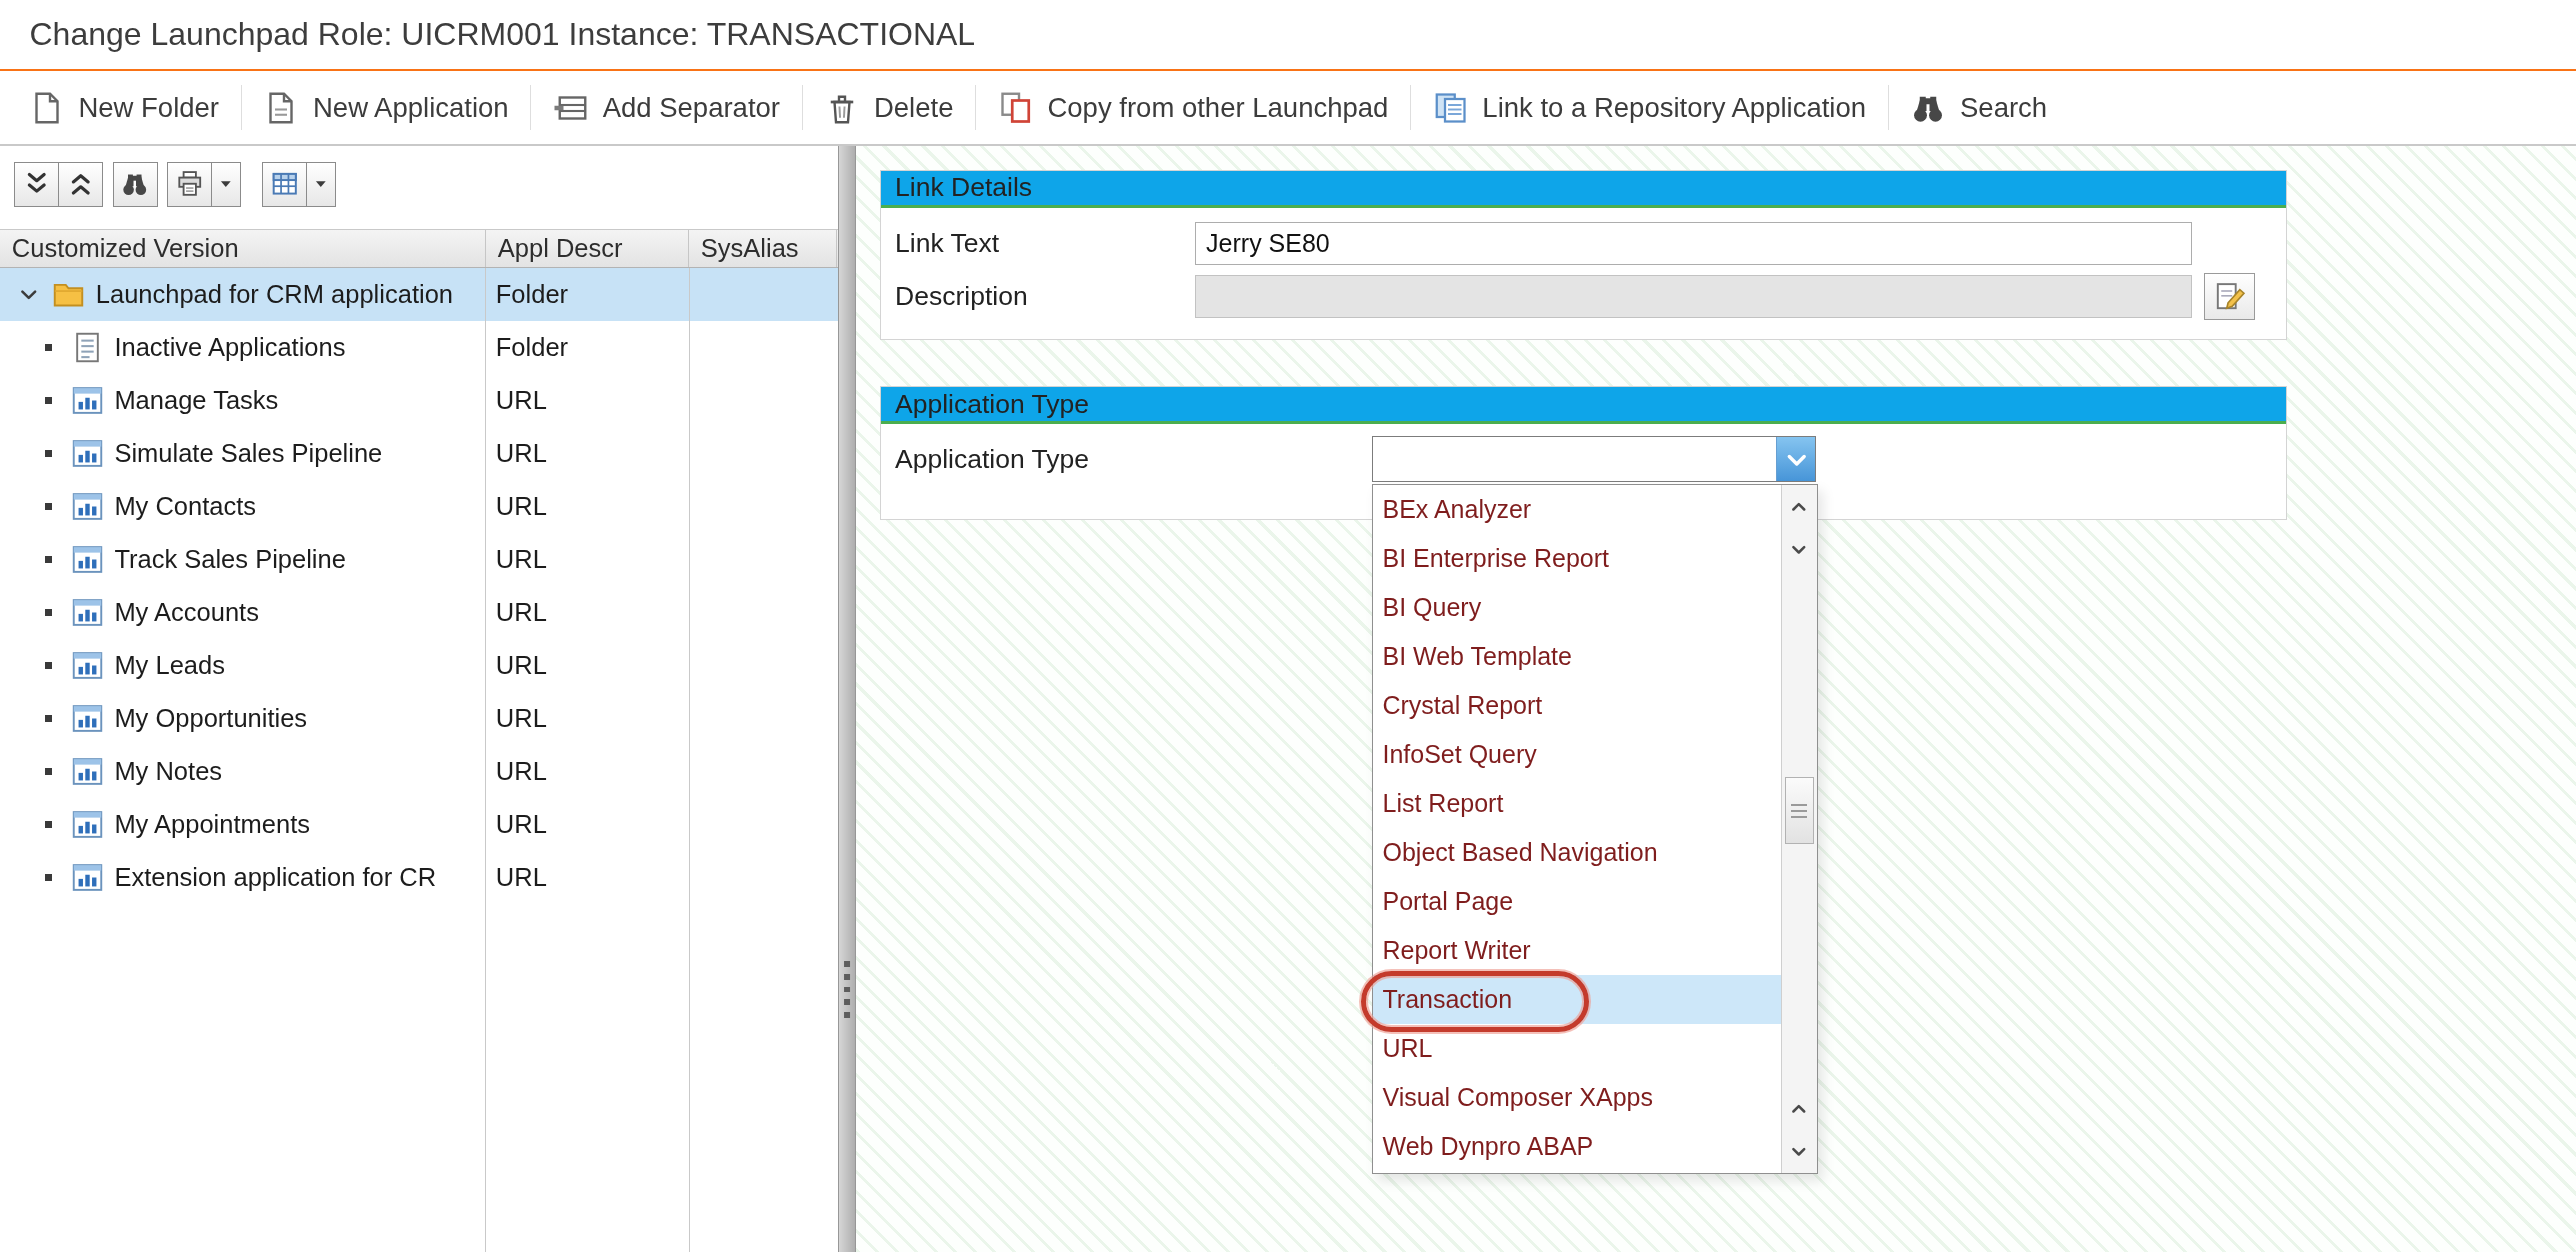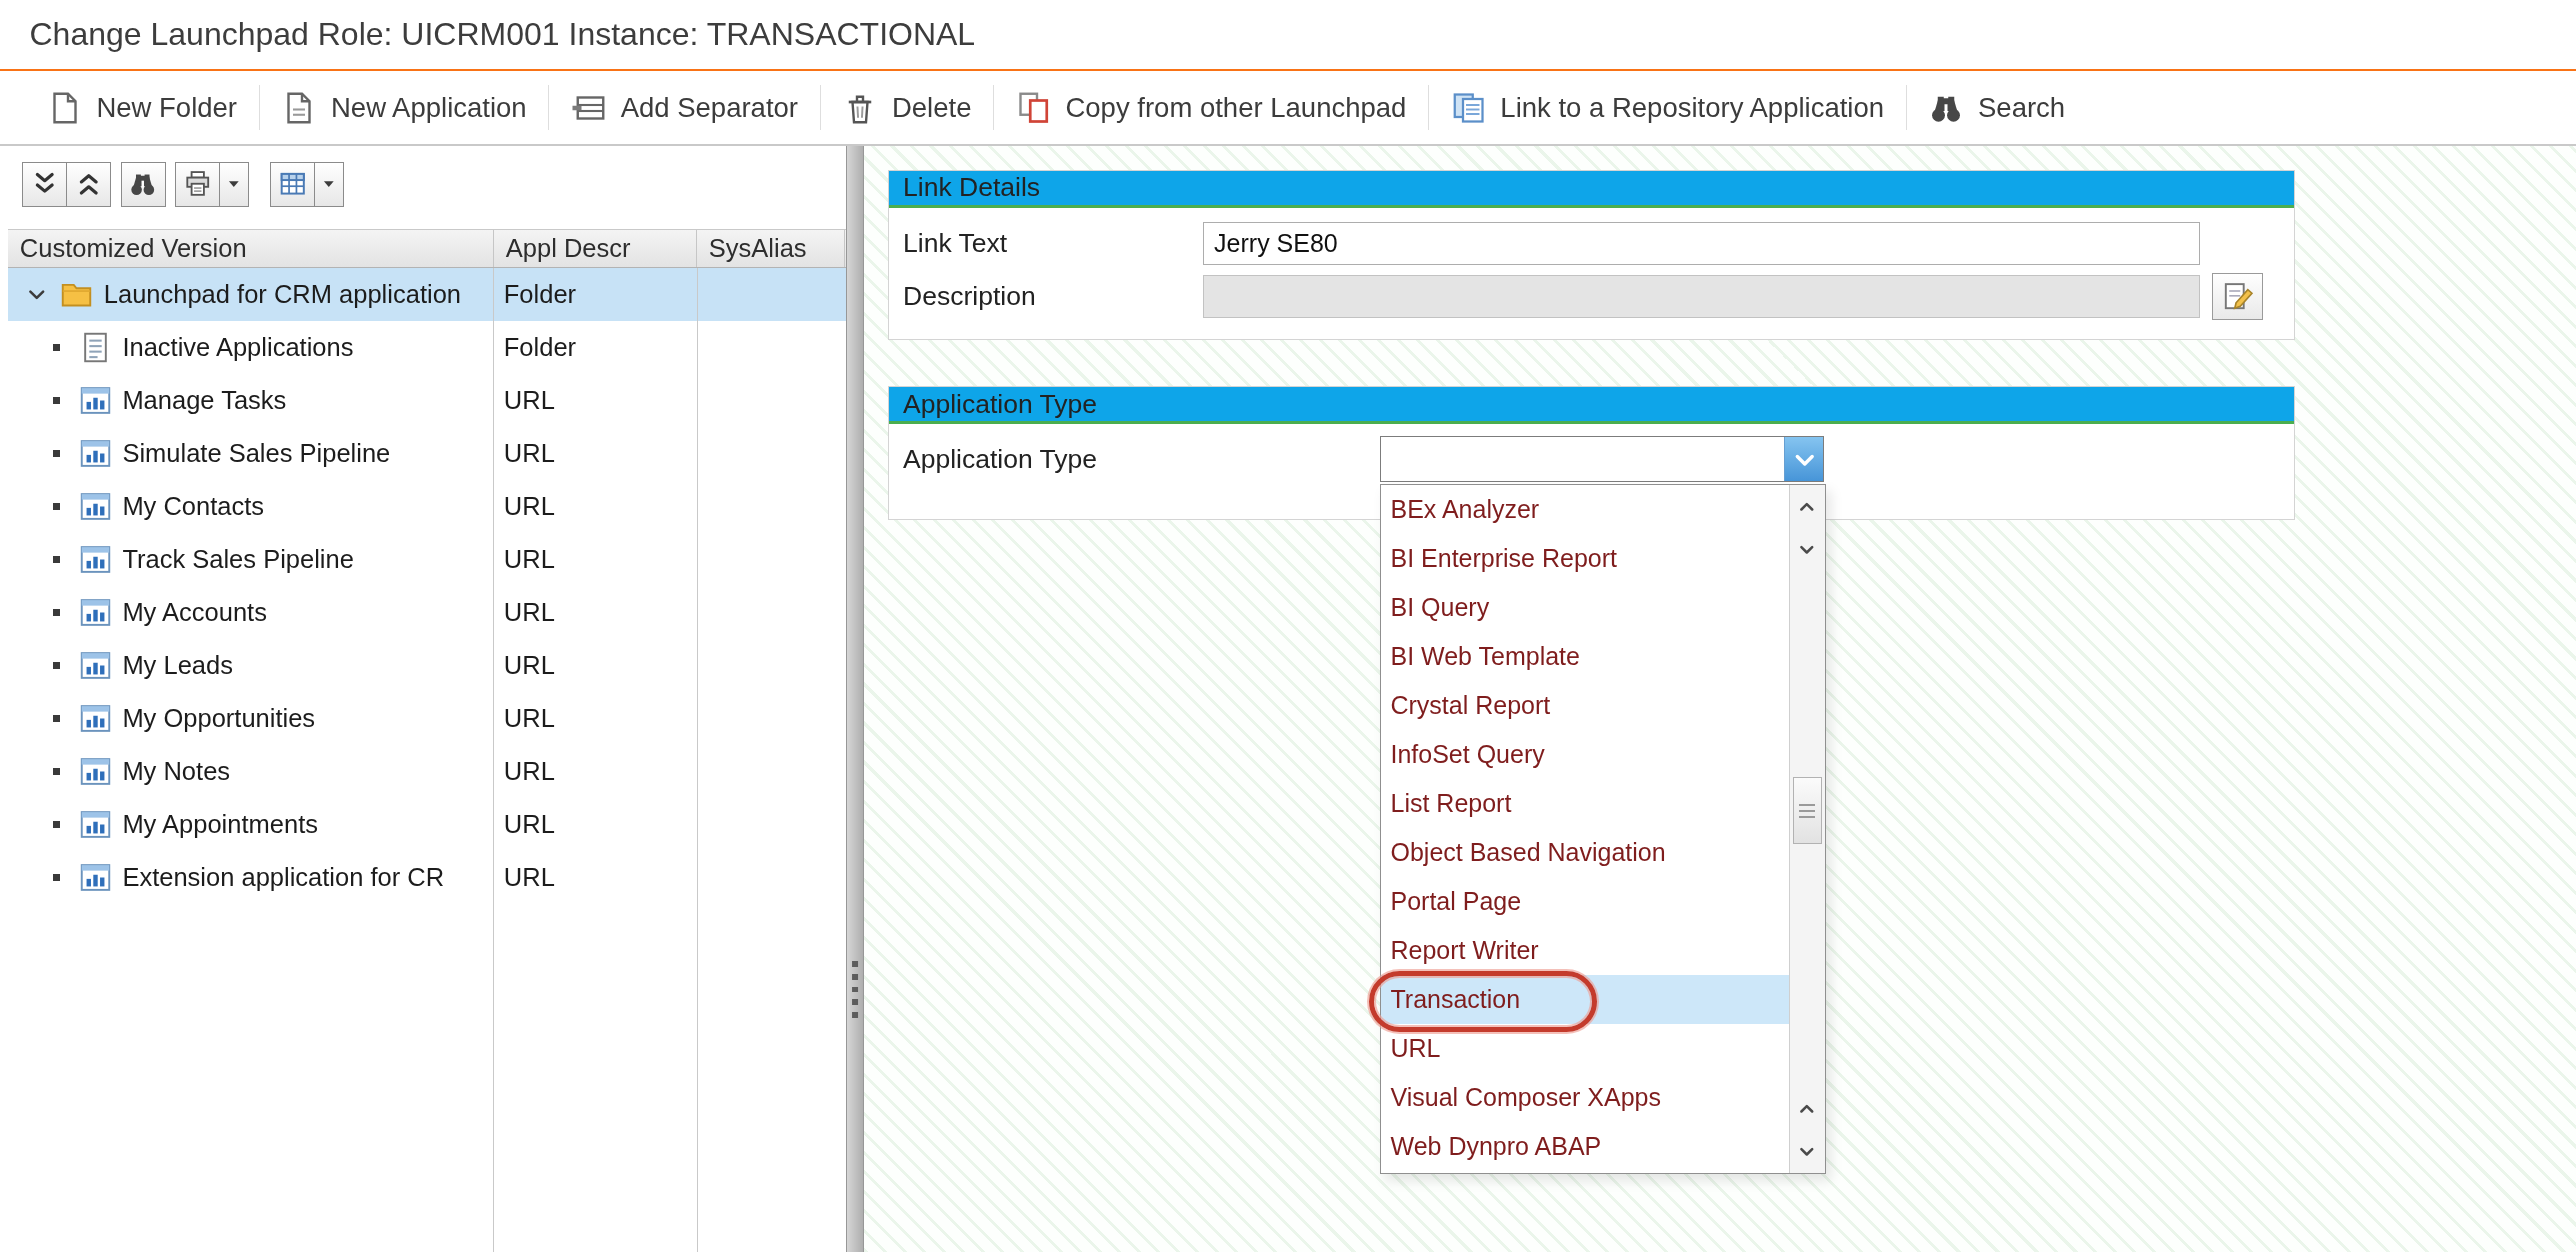--- a/index.html
+++ b/index.html
@@ -6,32 +6,32 @@
   html,body { width:2576px; height:1256px; overflow:hidden; background:#fff;
     font-family:"Liberation Sans", sans-serif; }
   .app { position:relative; width:2576px; height:1256px; background:#fff; }
 
   
   .titlebar { height:71px; display:flex; align-items:center; padding-left:29.5px;
     border-bottom:2px solid #f97316; }
   .titlebar span { font-size:32px; color:#3d3d3d; }
 
   
-  .toolbar { height:75px; display:flex; align-items:center; padding-left:25px;
+  .toolbar { height:75px; display:flex; align-items:center; padding-left:7px;
     border-bottom:2px solid #c9c9c9; }
   .tb-btn { display:flex; align-items:center; gap:13.8px; padding:0 21.6px; height:59px; cursor:default; }
   .tb-btn .tb-label { font-size:27.5px; color:#3c3c3c; white-space:nowrap; }
   .tb-icon svg { width:36px; height:36px; display:block; }
   .tb-sep { width:1px; height:45px; background:#dedede; }
 
   
   .main { display:flex; height:1106px; position:relative; }
 
   
-  .left-panel { width:838px; position:relative; background:#fff; display:flex; flex-direction:column;margin-left:8px; }
+  .left-panel { width:838px; position:relative; background:#fff; display:flex; flex-direction:column; }
   .tree-toolbar { height:83px; display:flex; align-items:flex-start; padding:15.7px 0 0 13.8px; }
   .tt-btn { width:45px; height:45px; border:1px solid #8b8b8b; background:linear-gradient(#ffffff,#e7e7e7);
     display:flex; align-items:center; justify-content:center; cursor:default; }
   .tt-btn + .tt-btn { margin-left:-1px; }
   .tt-btn.arrow { width:29.5px; }
   .tt-btn svg { width:29.5px; height:29.5px; display:block; }
   .tt-btn.arrow svg { width:19.6px; height:19.6px; }
   .tt-gap-s { width:9.8px; } .tt-gap-m { width:21.6px; }
 
   .tree-header { display:grid; grid-template-columns:486px 203px 148px; height:39px;

